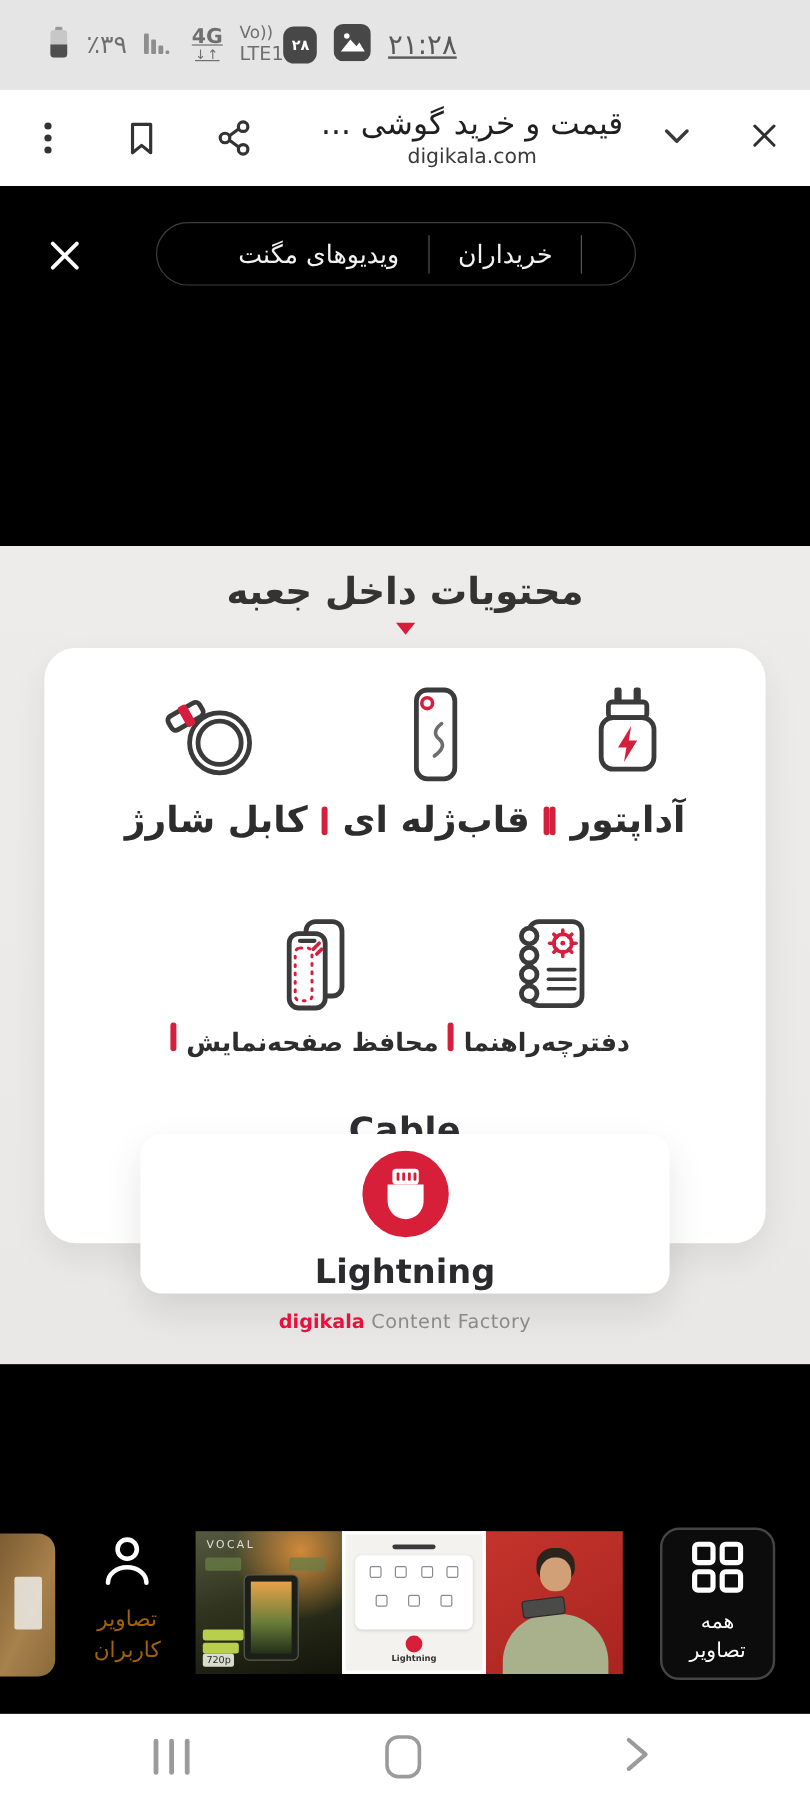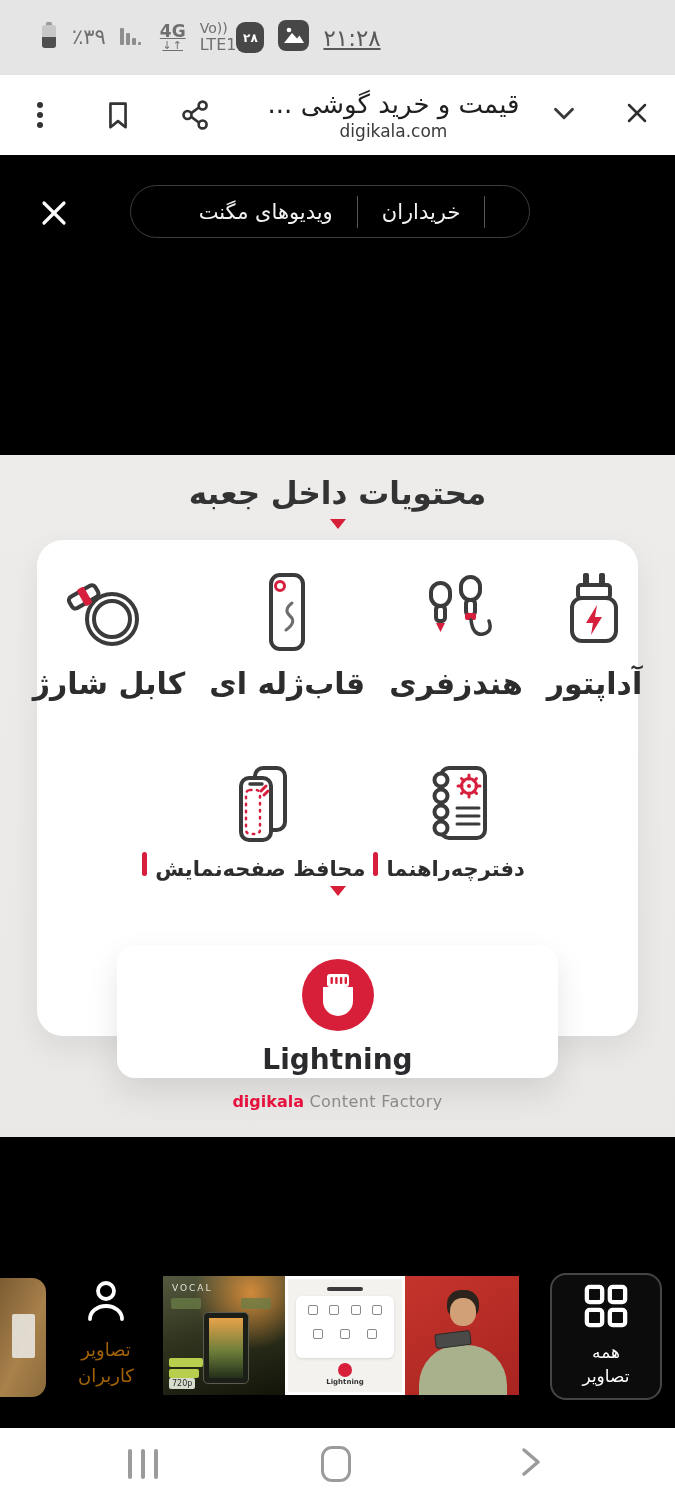--- a/index.html
+++ b/index.html
@@ -125,21 +125,21 @@
     font-size:7px; font-weight:bold; color:#333; }
   .t3-hair { position:absolute; left:42px; top:14px; width:32px; height:26px;
     background:#2c241c; border-radius:14px 14px 8px 8px; }
   .t3-head { position:absolute; left:45px; top:22px; width:26px; height:28px;
     background:#d2a077; border-radius:46%; }
   .t3-torso { position:absolute; left:14px; bottom:0; width:88px; height:50px;
     background:#a9b18c; border-radius:40px 40px 0 0; }
   .t3-phone { position:absolute; left:30px; top:56px; width:36px; height:15px;
     background:#4a4a48; border-radius:3px; transform:rotate(-7deg);
     border:1px solid #2c2c2c; }
-  .all-images-btn { position:absolute; left:550px; top:136px; width:112px;
+  .all-images-btn { position:absolute; left:550px; top:136px; width:96px;
     height:127px; border:2px solid #454545; border-radius:16px; background:#0c0c0c;
     display:flex; flex-direction:column; align-items:center; justify-content:center;
     gap:9px; }
   .all-images-label { font-size:17px; color:#fff; direction:rtl; text-align:center;
     line-height:1.4; width:60px; }
 
   
   .nav-bar { height:72px; background:#fff; display:flex; align-items:center;
     justify-content:space-between; padding:0 128px; }
   .nav-recents { display:flex; gap:9px; }
@@ -264,34 +264,20 @@
             <rect x="34" y="6" width="6" height="12" rx="2" fill="#3b3b3b" stroke="none"></rect>
             <rect x="50" y="6" width="6" height="12" rx="2" fill="#3b3b3b" stroke="none"></rect>
             <rect x="29" y="18" width="32" height="13" rx="3"></rect>
             <rect x="23" y="31" width="44" height="43" rx="10"></rect>
             <polygon points="48,38 37,56 44,56 42,68 53,50 46,50" fill="#d51f3c" stroke="none"></polygon>
           </svg>
         </div>
         <div class="pack-label">آداپتور</div>
       </div>
       <div class="pack-sep"></div>
-      <div class="pack-item">
-        <div class="pack-icon">
-          <svg width="90" height="90" viewBox="0 0 90 90" fill="none" stroke="#3b3b3b" stroke-width="4" stroke-linecap="round" stroke-linejoin="round">
-            <rect x="20" y="16" width="19" height="23" rx="9.5"></rect>
-            <rect x="25" y="39" width="9" height="15" rx="3.5"></rect>
-            <polygon points="25,56 34,56 29.5,65" fill="#d51f3c" stroke="none"></polygon>
-            <rect x="50" y="10" width="19" height="23" rx="9.5"></rect>
-            <rect x="55" y="33" width="9" height="15" rx="3.5"></rect>
-            <rect x="54" y="46" width="11" height="7" rx="2" fill="#d51f3c" stroke="none"></rect>
-            <path d="M60 53 q2 16 12 14 q10 -2 6 -13" stroke-width="3.5"></path>
-          </svg>
-        </div>
-        <div class="pack-label">هندزفری</div>
-      </div>
       <div class="pack-sep"></div>
       <div class="pack-item">
         <div class="pack-icon">
           <svg width="90" height="90" viewBox="0 0 90 90" fill="none" stroke="#3b3b3b" stroke-width="4" stroke-linecap="round" stroke-linejoin="round">
             <rect x="29" y="8" width="32" height="74" rx="9"></rect>
             <circle cx="38" cy="19" r="4.5" stroke="#d51f3c" stroke-width="3"></circle>
             <path d="M50 36 q-9 7 -2 13 q7 6 -4 14" stroke="#6d6d6d" stroke-width="3"></path>
           </svg>
         </div>
         <div class="pack-label">قاب‌ژله ای</div>
@@ -354,20 +340,21 @@
               <line x1="46" y1="33" x2="51" y2="28"></line>
                 <line x1="49" y1="37" x2="53" y2="33"></line>
             </g>
           </svg>
         </div>
         <div class="pack-label">محافظ صفحه‌نمایش</div>
       </div>
       <div class="pack-sep"></div>
     </div>
 
+    <div class="cable-heading">Cable</div>
     <div class="tri-down tri-2"></div>
 
     <div class="lightning-card">
       <span>
         <svg width="76" height="76" viewBox="0 0 76 76">
           <circle cx="38" cy="38" r="36" fill="#d81f3a"></circle>
           <rect x="27" y="17" width="22" height="13" rx="3" fill="#fff"></rect>
           <g fill="#d81f3a">
             <rect x="30.5" y="20" width="2.4" height="7" rx="1"></rect>
             <rect x="35.2" y="20" width="2.4" height="7" rx="1"></rect>

